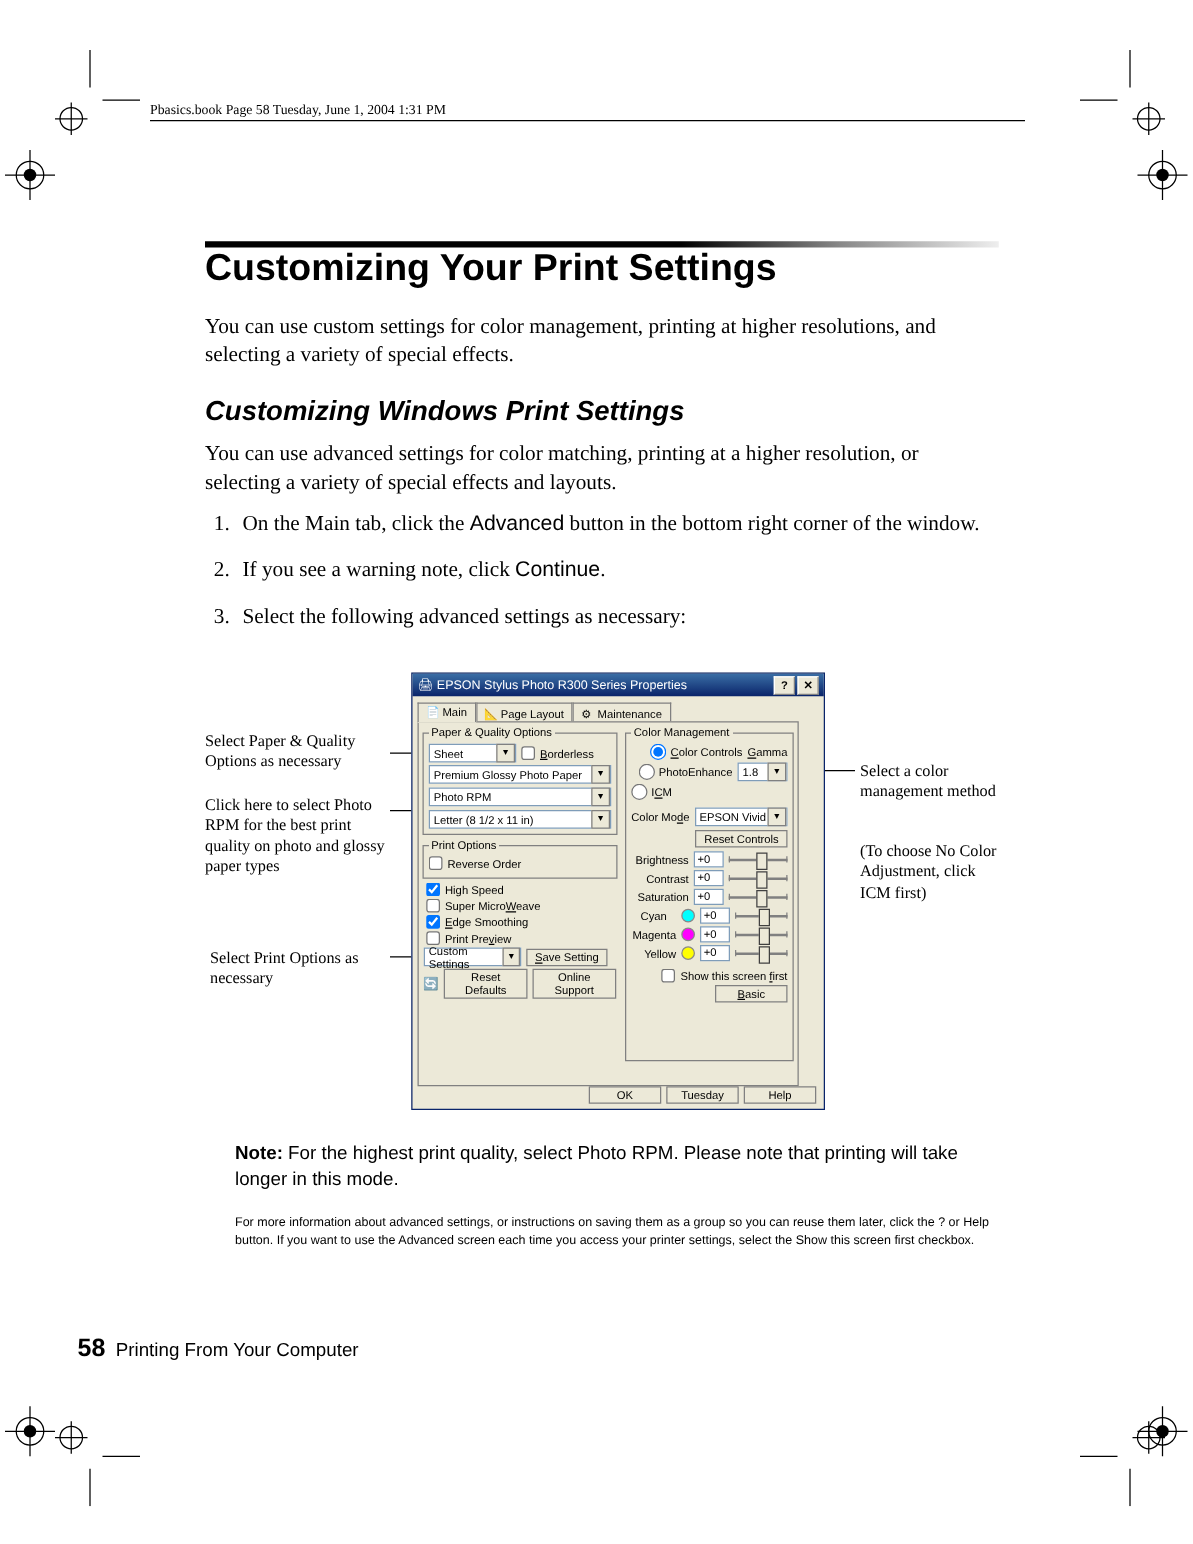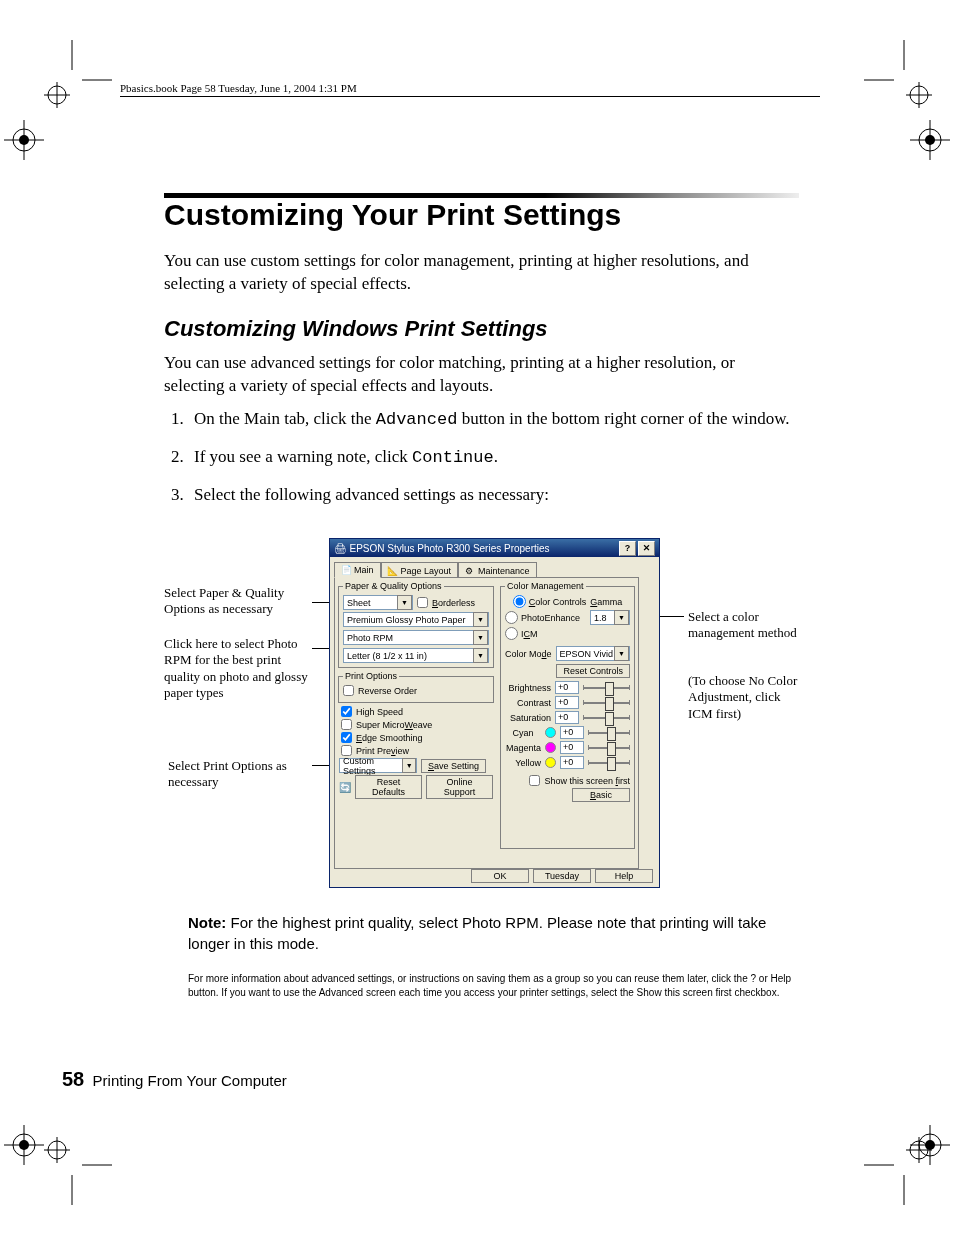--- a/index.html
+++ b/index.html
@@ -8,21 +8,21 @@
   .runhead{position:absolute;left:120px;top:82px;font-family:Georgia,serif;font-size:11px}
   .runhead-line{position:absolute;left:120px;top:96px;width:700px;height:1px;background:#000}
   .divider-bar{position:absolute;left:164px;top:193px;width:635px;height:5px;background:linear-gradient(to right,#000 0%,#000 60%,#888 80%,#eee 100%)}
   .h1{position:absolute;left:164px;top:198px;font-family:Arial,Helvetica,sans-serif;font-weight:700;font-size:30px}
   .intro{position:absolute;left:164px;top:250px;width:635px;font-size:17px;line-height:1.35}
   .h2{position:absolute;left:164px;top:316px;font-family:Arial,Helvetica,sans-serif;font-weight:700;font-style:italic;font-size:22px}
   .sub-intro{position:absolute;left:164px;top:352px;width:635px;font-size:17px;line-height:1.35}
   .steps{position:absolute;left:164px;top:408px;width:635px;font-size:17px;line-height:1.35}
   .steps li{margin-bottom:14px;padding-left:6px}
   .steps ol{margin:0;padding-left:24px}
-  .ui-label{font-family:Liberation Mono, monospace}
+  .ui-label{font-family:Liberation Sans, sans-serif}
   .annot{position:absolute;font-family:Liberation Serif, serif;font-size:13px;line-height:1.25}
   .annot-line{position:absolute;height:1px;background:#000}
   .note-block{position:absolute;left:188px;top:912px;width:610px;font-family:Arial,Helvetica,sans-serif;font-size:15px;line-height:1.4}
   .note-block2{position:absolute;left:188px;top:972px;width:610px;font-family:Arial,Helvetica,sans-serif;font-size:10px;line-height:1.4}
   .pagefoot{position:absolute;left:62px;top:1068px;font-family:Arial,Helvetica,sans-serif;font-size:15px}
   .pagefoot b{font-size:20px;font-weight:800}
 
   
   .dlg{position:absolute;left:329px;top:538px;width:329px;height:348px;background:#ece9d8;border:1px solid #0a246a;font-family:Tahoma,Arial,sans-serif;font-size:10px;color:#000}
   .dlg-title{height:18px;background:linear-gradient(to bottom,#3a6ea5,#0a246a);color:#fff;display:flex;align-items:center;padding:0 4px;font-size:10px}
@@ -226,28 +226,28 @@
       <div class="dlg-midfoot">
         <span>🔄</span>
         <div class="btn">Reset Defaults</div>
         <div class="btn">Online Support</div>
       </div>
     </div>
 
     <div class="right-col">
       <fieldset class="win" style="height:260px">
         <legend>Color Management</legend>
-        <div class="row" style="justify-content:center">
+        <div class="row" style="justify-content:flex-end">
           <label class="rad">
                 <input type="radio" checked="" style="">
                 <span><span class="under">C</span>olor Controls</span>
               </label>
           <span><span class="under">G</span>amma</span>
         </div>
-        <div class="row" style="justify-content:space-between">
+        <div class="row" style="justify-content:flex-end">
           <label class="rad">
                 <input type="radio" style="">
                 <span>PhotoEnhance</span>
               </label>
           <div class="dd" style="width:40px">
                 <span>1.8</span>
                 <span class="arr">▼</span>
               </div>
         </div>
         <label class="rad">

